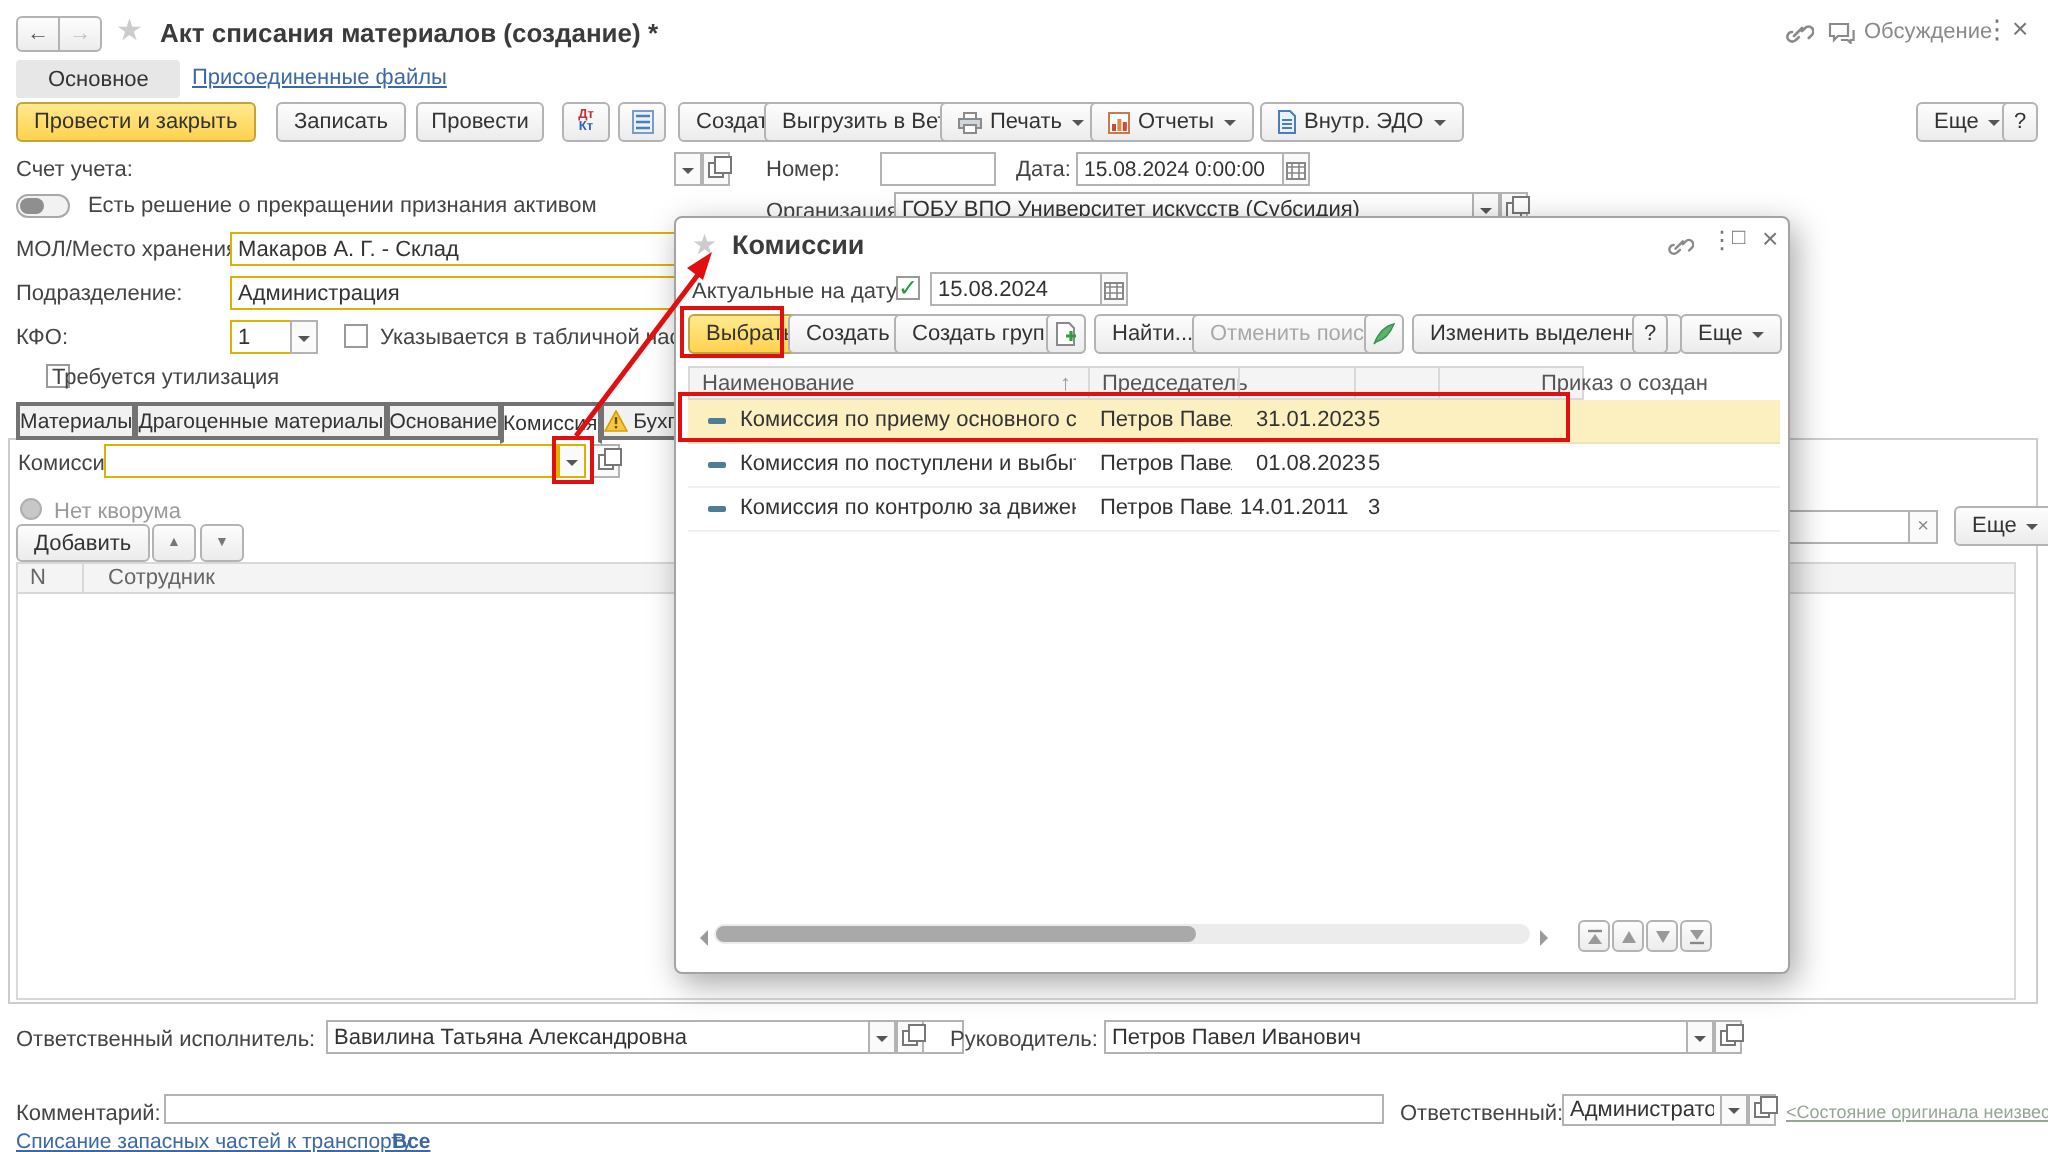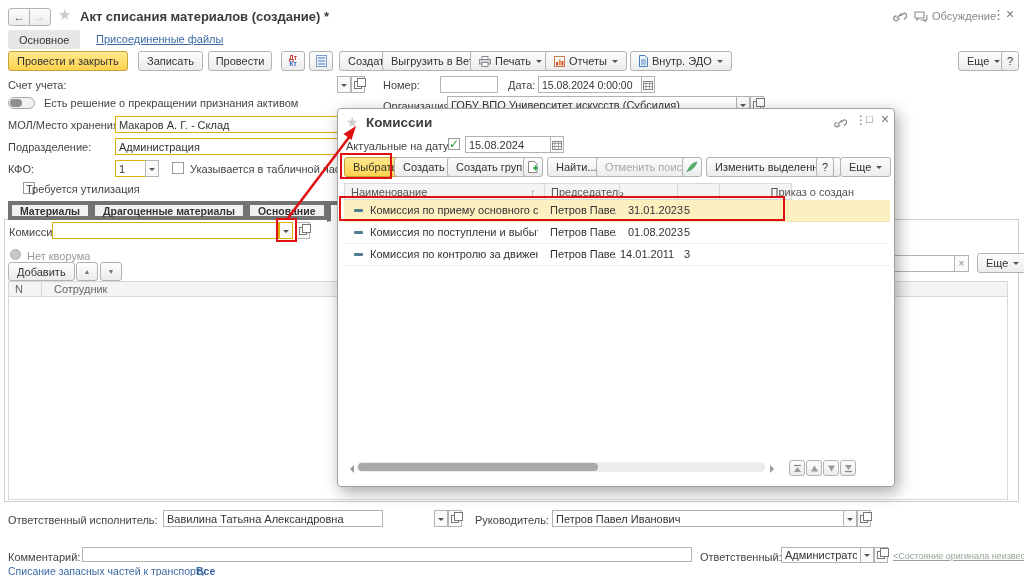--- a/index.html
+++ b/index.html
@@ -20,22 +20,22 @@
          font-family:"Liberation Sans","DejaVu Sans",sans-serif; color:#333; }
   .fld.req { border-color:#dcb200; }
   .fbtn { display:inline-flex; align-items:center; justify-content:center; width:14px; height:17px;
           border:1px solid #b3b3b3; background:#fafafa; }
   .fbtn .tri { width:0; height:0; border:3px solid transparent; border-top-color:#555; transform:translateY(2px); }
   .opn { position:relative; width:8px; height:8px; border:1px solid #777; background:#fff; }
   .opn::before { content:""; position:absolute; left:2px; top:-4px; width:7px; height:7px; border:1px solid #777; background:#fff; }
   .link { color:#3c69a5; text-decoration:underline; cursor:pointer; white-space:nowrap; }
   .cb { display:inline-block; width:12px; height:12px; border:1px solid #999; background:#fff; position:relative; }
   .cb.checked::after { content:"✓"; position:absolute; left:0; top:-2px; font-size:12px; font-weight:bold; color:#1f9e3e; }
-  .dtab { display:inline-flex; align-items:center; height:19px; padding:0 8px; border:4px solid #737373;
-          background:#f1f1f1; margin-right:-1px; font-size:10.5px; white-space:nowrap;font-weight:bold; }
+  .dtab { display:inline-flex; align-items:center; height:19px; padding:0 0; border:2px solid #737373;
+          background:#f1f1f1; margin-right:-1px; font-size:10.5px; white-space:nowrap; }
   .dtab.active { background:#fff; height:21px; border-bottom:1px solid #fff; z-index:3; position:relative; }
   .thead { background:#f4f4f4; border:1px solid #d8d8d8; }
   .rowico { display:inline-block; width:9px; height:3px; background:#4f7d91; border-radius:1px; }
   .annot { border:2px solid #e01010; background:transparent; pointer-events:none; z-index:50; }
   .gray { color:#8a8a8a; }
 </style>
 </head>
 <body>
 
 <div id="screen">
@@ -61,21 +61,21 @@
     <svg width="14" height="11" viewBox="0 0 14 11">
         <path d="M1 1 h9 v6 h-5 l-2 2 v-2 h-2 z" stroke="#8a8a8a" stroke-width="1.1" fill="none"></path>
         <path d="M12.8 4 v5 h-1.5 v1.5 L9.8 9 H6.5" stroke="#8a8a8a" stroke-width="1.1" fill="none"></path>
       </svg>
   </div>
   <div class="a gray" style="left:932px;top:10px;">Обсуждение</div>
   <div class="a" style="left:992px;top:7px;font-size:13px;color:#777;">⋮</div>
   <div class="a" style="left:1006px;top:6px;font-size:14px;color:#777;">×</div>
 
   
-  <div class="a" style="left:8px;top:30px;height:19px;padding:0 11px;background:#e7e7e7;display:flex;align-items:center;border-radius:2px;">Основное</div>
+  <div class="a" style="left:8px;top:30px;height:19px;padding:0 16px;background:#e7e7e7;display:flex;align-items:center;border-radius:2px;">Основное</div>
   <div class="a link" style="left:96px;top:33px;">Присоединенные файлы</div>
 
   
   <div class="a btn yellow" style="left:8px;top:51px;">Провести и закрыть</div>
   <div class="a btn" style="left:138px;top:51px;">Записать</div>
   <div class="a btn" style="left:208px;top:51px;width:64px;">Провести</div>
   <div class="a btn" style="left:281px;top:51px;width:24px;padding:0;flex-direction:column;line-height:6px;">
     <span style="font-size:6.5px;font-weight:bold;color:#c03030;">Дт</span>
     <span style="font-size:6.5px;font-weight:bold;color:#3060c0;">Кт</span>
   </div>
@@ -220,21 +220,21 @@
   
   <div class="a thead" style="left:8px;top:281px;width:1000px;height:16px;">
     <span class="a" style="left:6px;top:1px;color:#666;">N</span>
     <span class="a" style="left:32px;top:0;width:1px;height:14px;background:#d8d8d8;"></span>
     <span class="a" style="left:45px;top:1px;color:#666;">Сотрудник</span>
   </div>
   <div class="a" style="left:8px;top:297px;width:1000px;height:203px;border:1px solid #d8d8d8;border-top:none;background:#fff;"></div>
 
   
   <div class="a lbl" style="left:8px;top:514px;">Ответственный исполнитель:</div>
-  <input class="a fld" style="left: 163px; top: 510px; width: 220px;" value="Вавилина Татьяна Александровна">
+  <input class="a fld" style="left: 163px; top: 510px; width: 319px;" value="Вавилина Татьяна Александровна">
   <div class="a fbtn" style="left:434px;top:510px;">
       <span class="tri"></span>
     </div>
   <div class="a fbtn" style="left:448px;top:510px;">
       <span class="opn"></span>
     </div>
 
   <div class="a lbl" style="left:475px;top:514px;">Руководитель:</div>
   <input class="a fld" style="left: 552px; top: 510px; width: 292px;" value="Петров Павел Иванович">
   <div class="a fbtn" style="left:843px;top:510px;">

